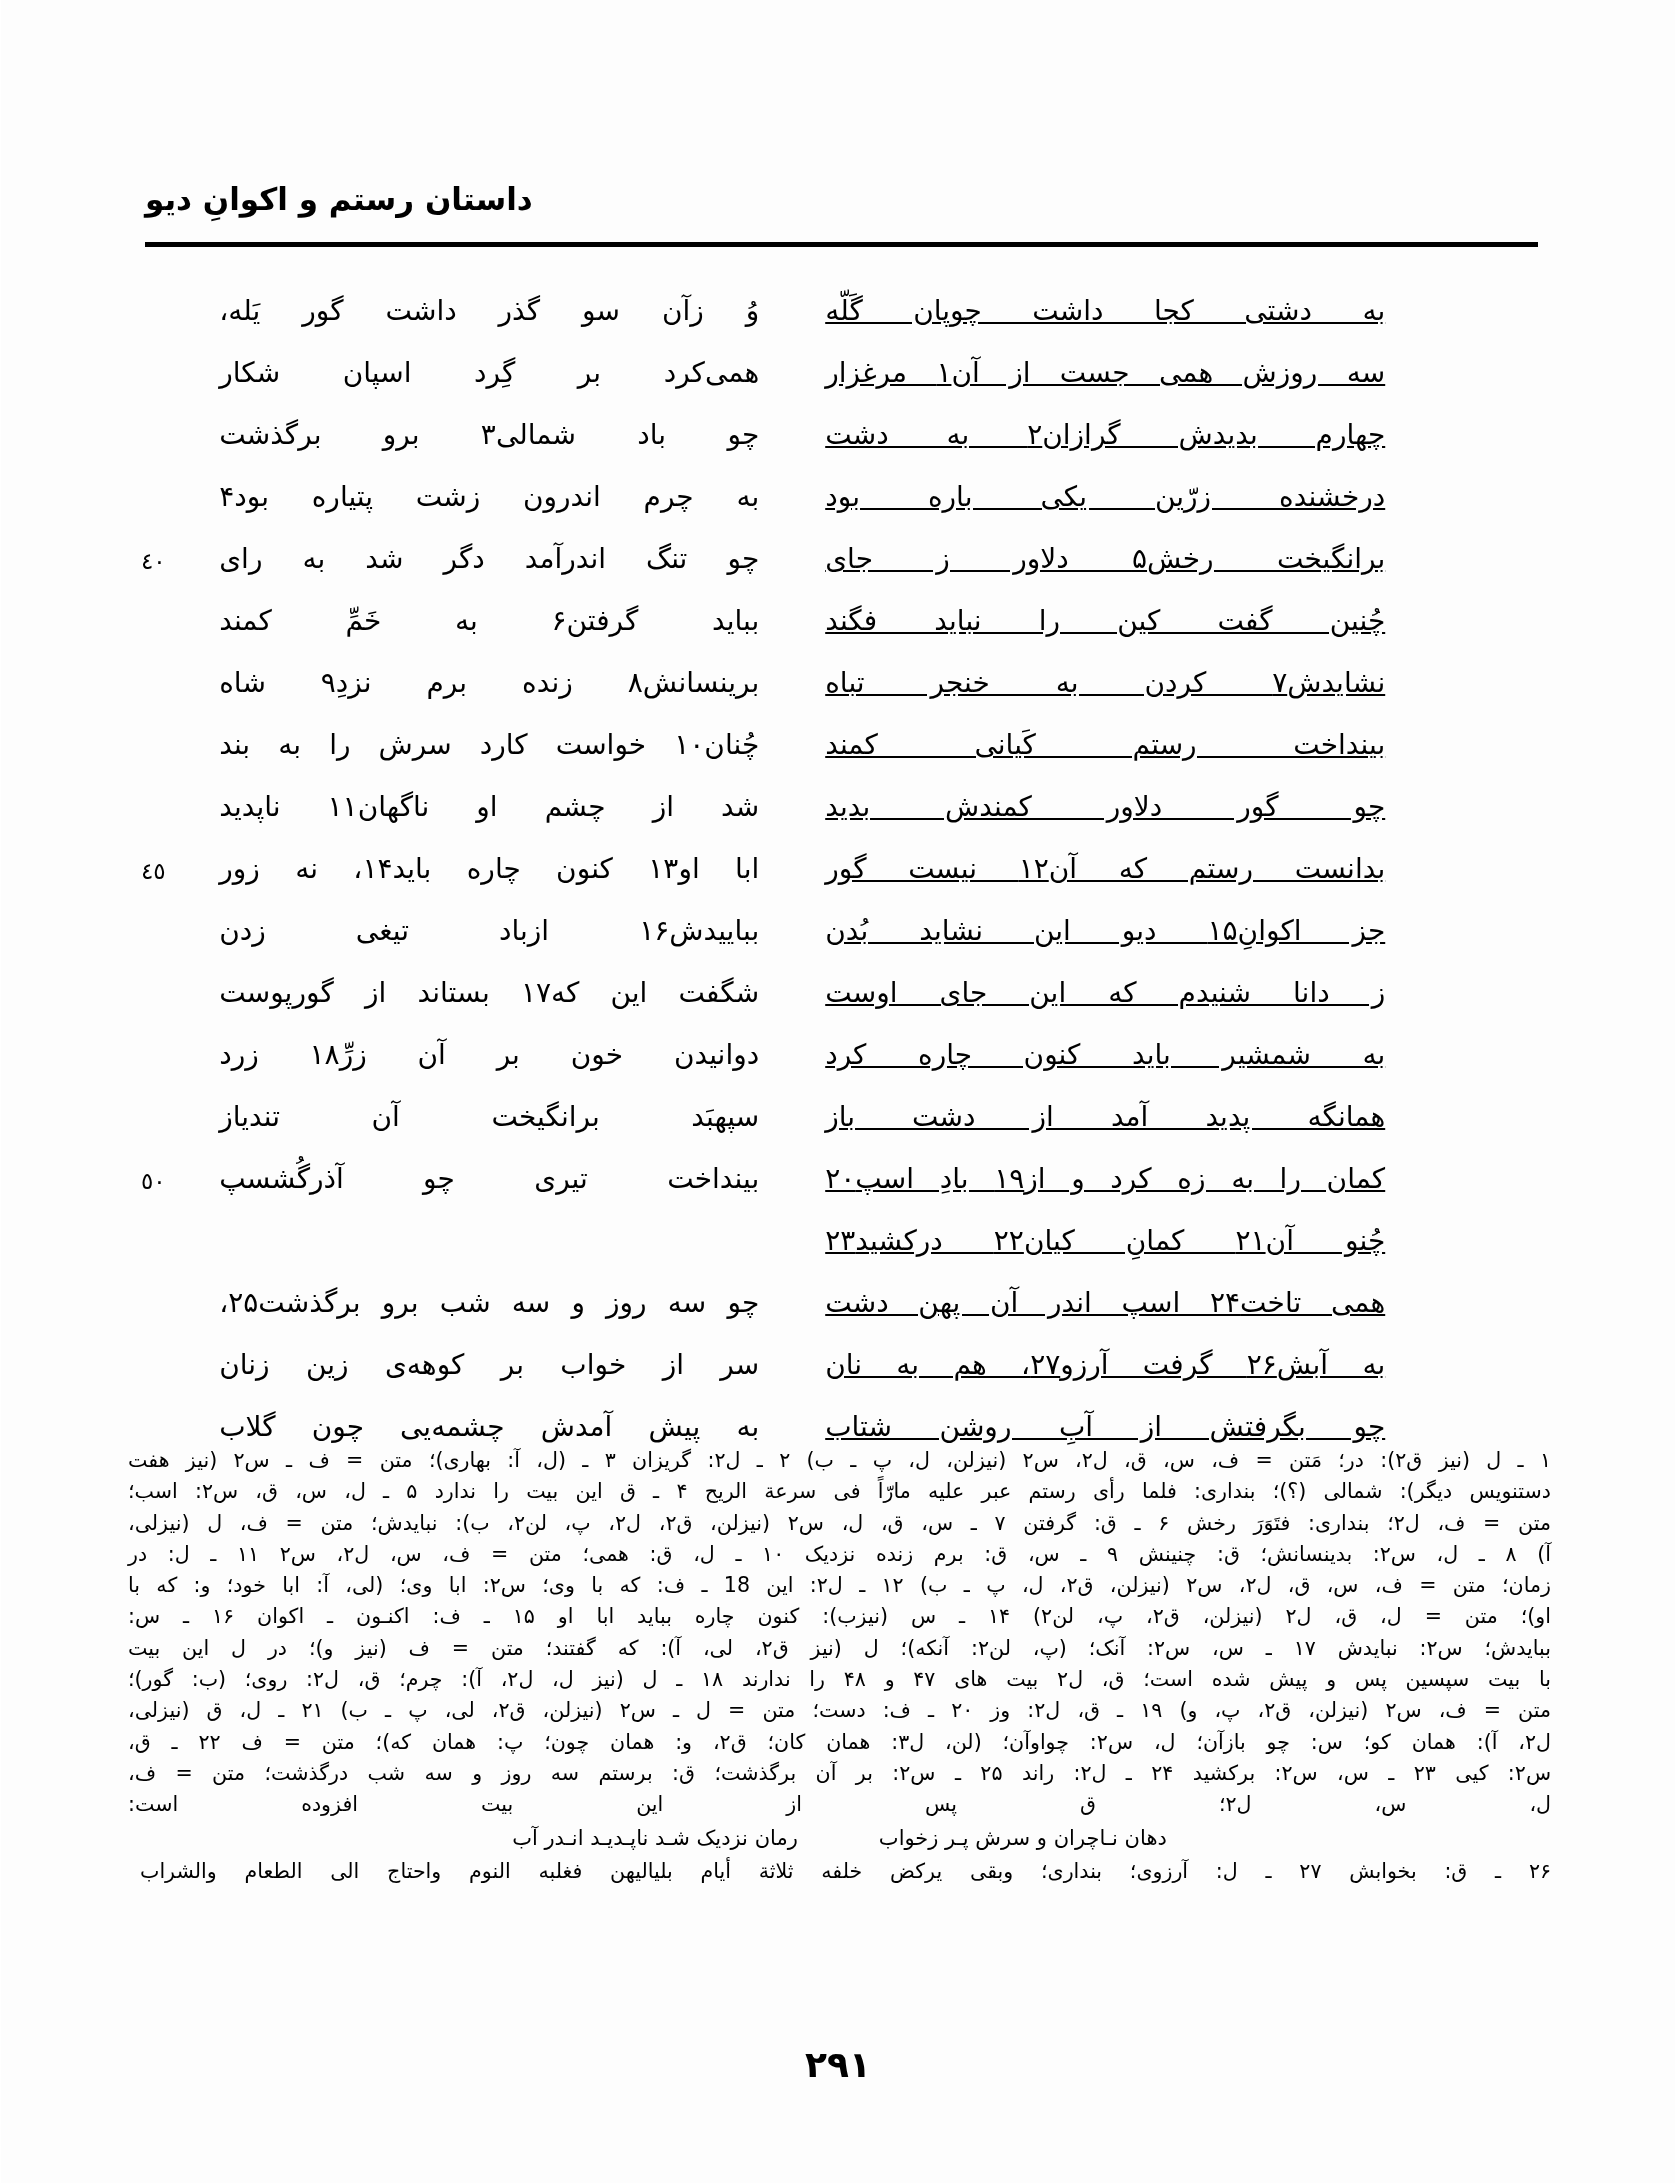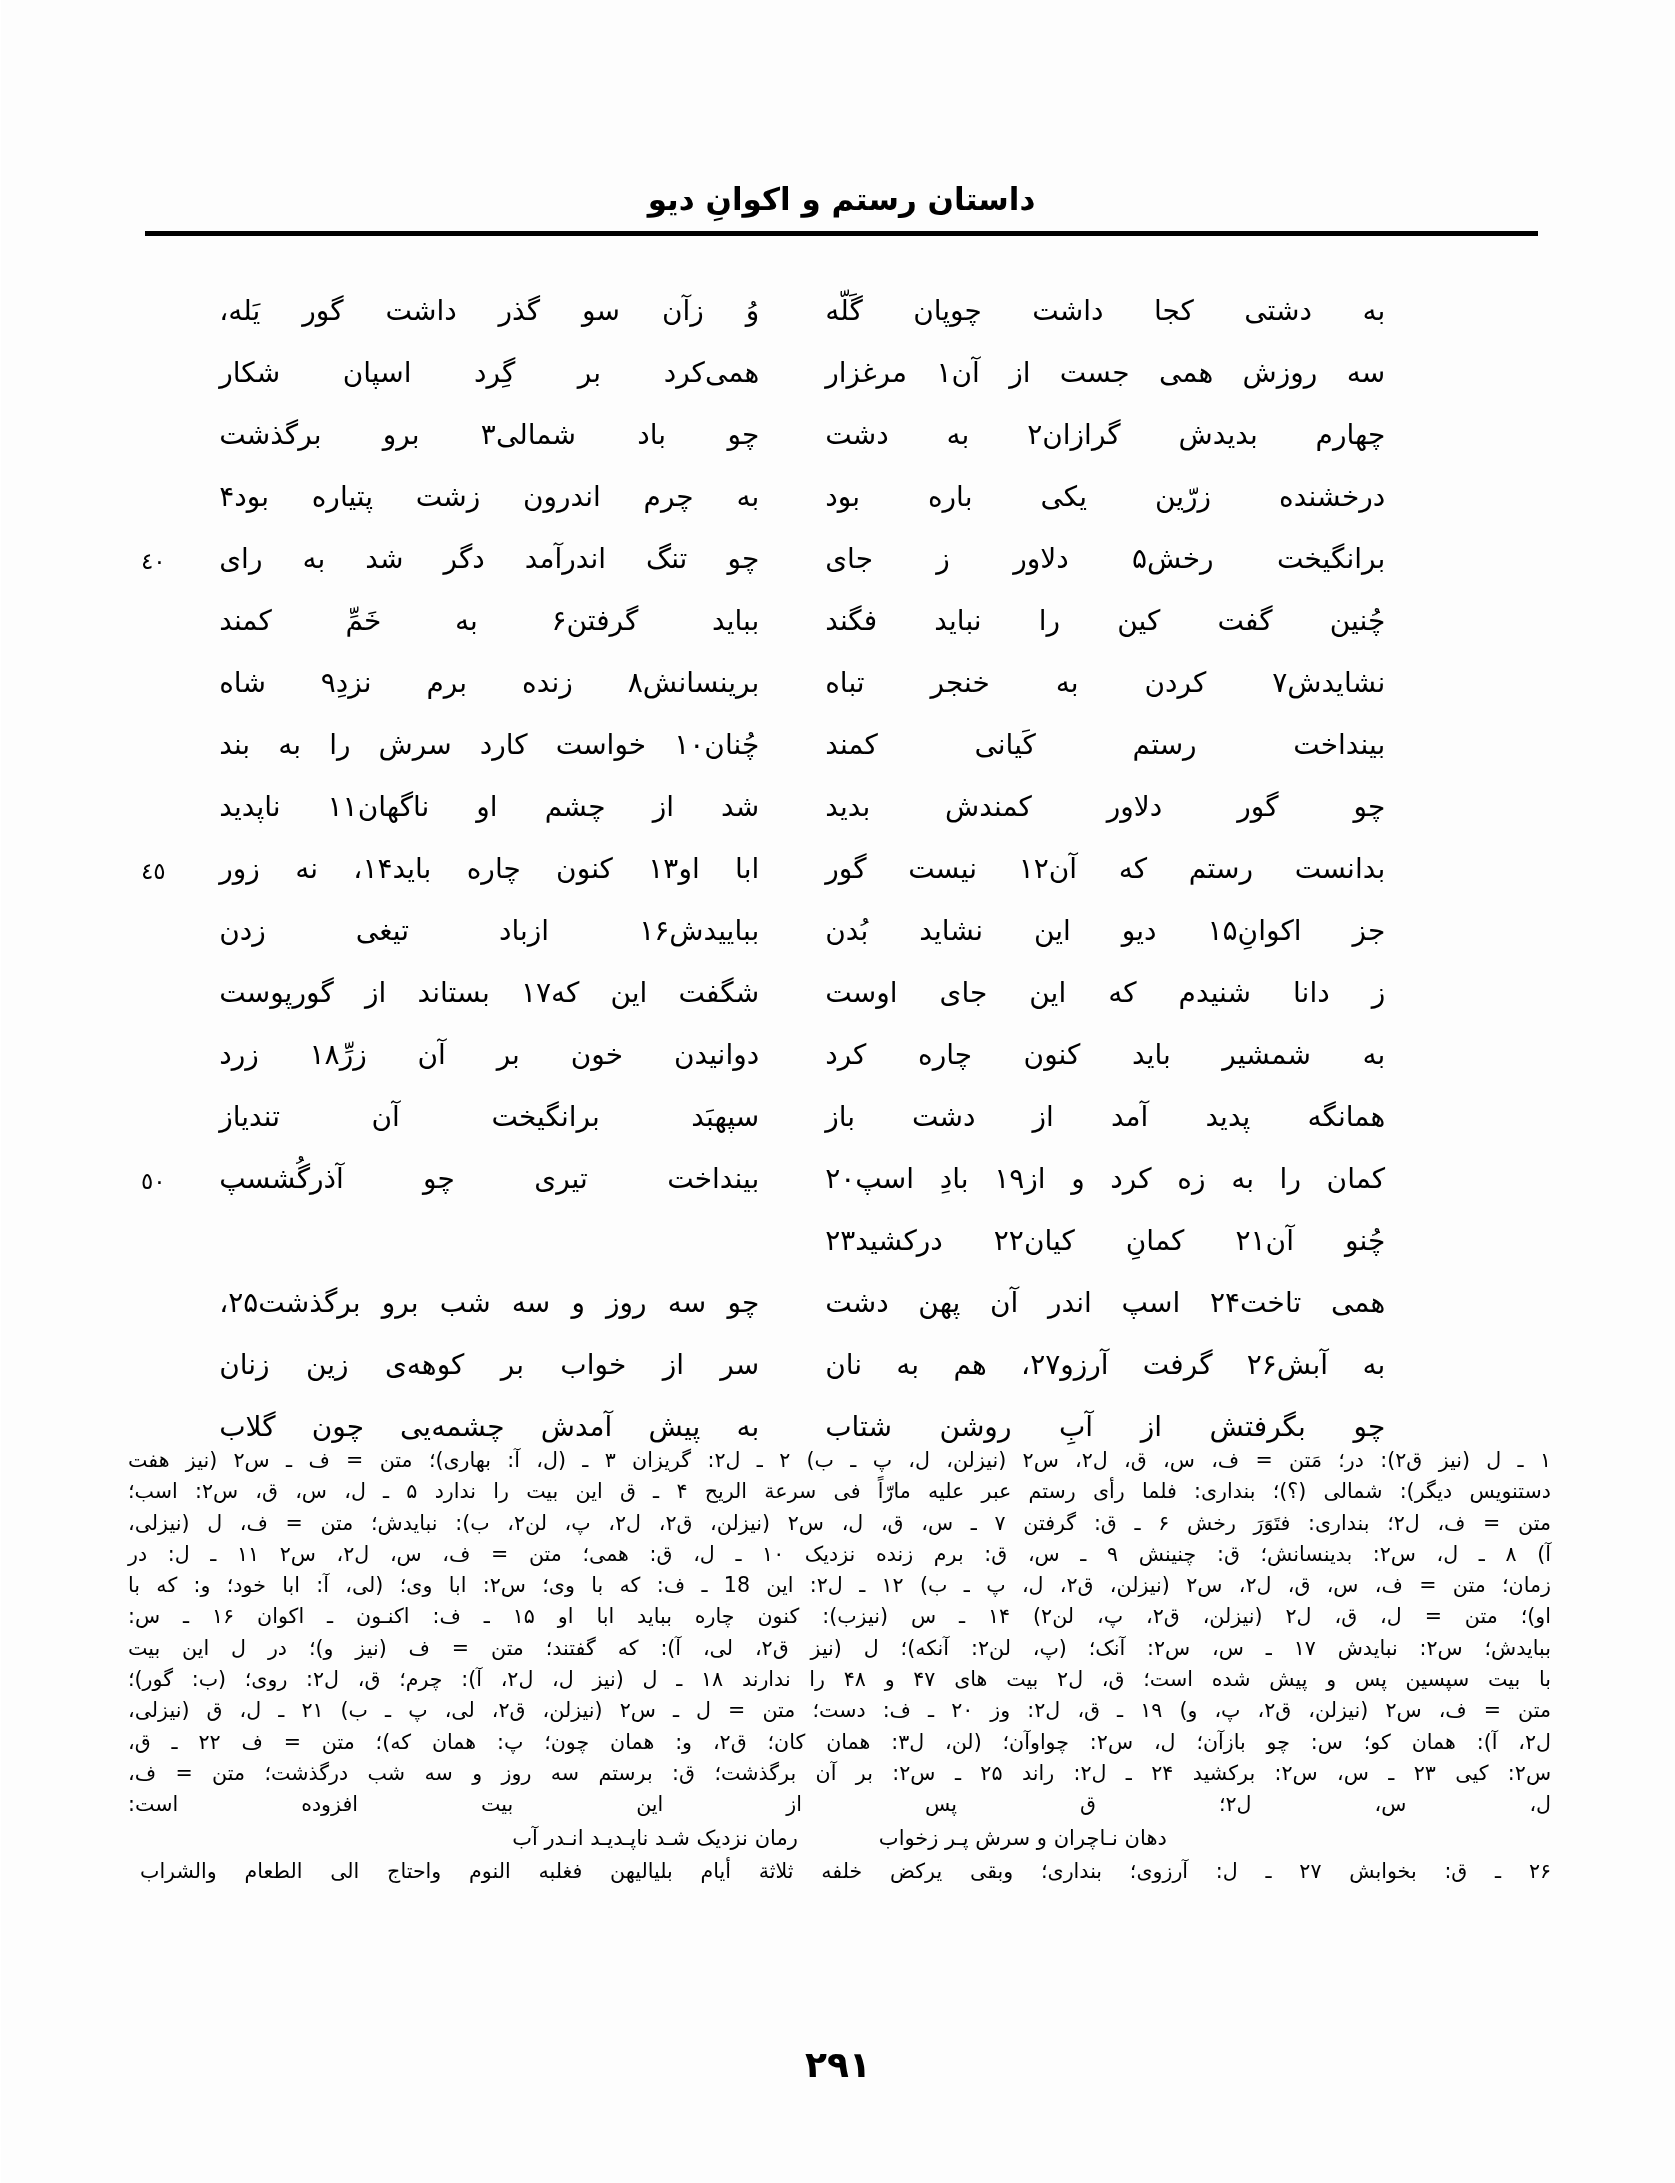--- a/index.html
+++ b/index.html
@@ -26,23 +26,23 @@
   
   .runhead-wrap {
     position: absolute;
     top: 181px;
     left: 145px;
     right: 138px;
   }
   .runhead {
     font-size: 31px;
     font-weight: 700;
-    text-align: center;
+    text-align: left;
     line-height: 1.2;
-    padding-bottom: 13px;
+    padding-bottom: 24px;
     letter-spacing: 0px;
   }
   .runhead-rule {
     height: 4.7px;
     background: #000;
     width: 100%;
   }
 
   
   .verse-block {
@@ -63,20 +63,21 @@
   .hemistich {
     font-size: 28px;
     line-height: 1.05;
     white-space: nowrap;
   }
   .hemistich.right {
     width: 560px;
     text-align: justify;
     text-align-last: justify;
     padding-right: 6.8px;
+    text-decoration: underline;
   }
   .hemistich.left {
     width: 540px;
     text-align: justify;
     text-align-last: justify;
     margin-right: 66px;
   }
   .vnum {
     position: absolute;
     left: -62px;

